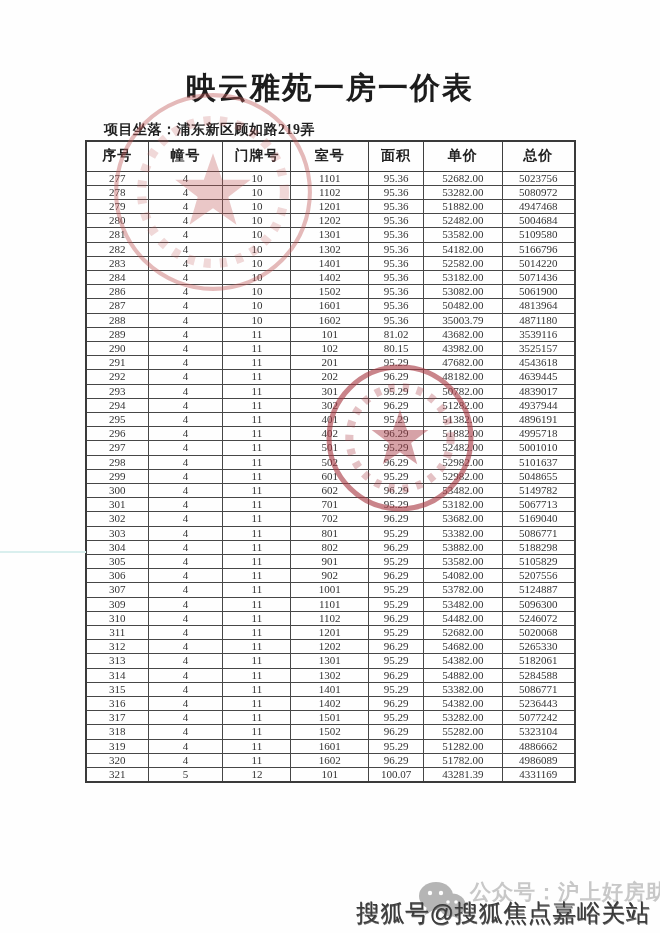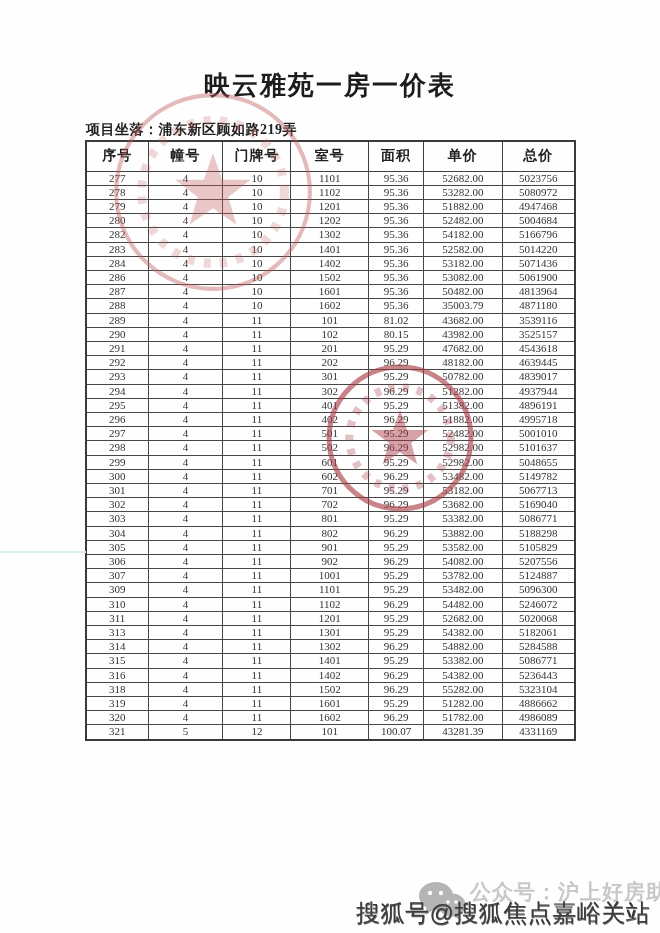--- a/index.html
+++ b/index.html
@@ -10,29 +10,29 @@
     position: relative;
     overflow: hidden;
     color: #2e2e2e;
   }
   .page { position: absolute; inset: 0; background: #fefefe; }
 
   .doc-title {
     position: absolute;
     top: 68px; left: 0; right: 0;
     text-align: center;
-    font-size: 26px;
+    font-size: 30px;
     font-weight: bold;
     letter-spacing: 2px;
     color: #1c1c1c;
   }
 
   .location-line {
     position: absolute;
-    top: 121px; left: 86px;
+    top: 121px; left: 104px;
     font-size: 14px;
     font-weight: bold;
     color: #1f1f1f;
     letter-spacing: 0.5px;
   }
 
   table.price-table {
     position: absolute;
     top: 140px; left: 85px;
     width: 491px;
@@ -155,20 +155,29 @@
         <tr>
           <td>280</td>
           <td>4</td>
           <td>10</td>
           <td>1202</td>
           <td>95.36</td>
           <td>52482.00</td>
           <td>5004684</td>
         </tr>
         <tr>
+          <td>281</td>
+          <td>4</td>
+          <td>10</td>
+          <td>1301</td>
+          <td>95.36</td>
+          <td>53582.00</td>
+          <td>5109580</td>
+        </tr>
+        <tr>
           <td>282</td>
           <td>4</td>
           <td>10</td>
           <td>1302</td>
           <td>95.36</td>
           <td>54182.00</td>
           <td>5166796</td>
         </tr>
         <tr>
           <td>283</td>
@@ -407,20 +416,29 @@
         <tr>
           <td>311</td>
           <td>4</td>
           <td>11</td>
           <td>1201</td>
           <td>95.29</td>
           <td>52682.00</td>
           <td>5020068</td>
         </tr>
         <tr>
+          <td>312</td>
+          <td>4</td>
+          <td>11</td>
+          <td>1202</td>
+          <td>96.29</td>
+          <td>54682.00</td>
+          <td>5265330</td>
+        </tr>
+        <tr>
           <td>313</td>
           <td>4</td>
           <td>11</td>
           <td>1301</td>
           <td>95.29</td>
           <td>54382.00</td>
           <td>5182061</td>
         </tr>
         <tr>
           <td>314</td>
@@ -441,20 +459,29 @@
           <td>5086771</td>
         </tr>
         <tr>
           <td>316</td>
           <td>4</td>
           <td>11</td>
           <td>1402</td>
           <td>96.29</td>
           <td>54382.00</td>
           <td>5236443</td>
+        </tr>
+        <tr>
+          <td>317</td>
+          <td>4</td>
+          <td>11</td>
+          <td>1501</td>
+          <td>95.29</td>
+          <td>53282.00</td>
+          <td>5077242</td>
         </tr>
         <tr>
           <td>318</td>
           <td>4</td>
           <td>11</td>
           <td>1502</td>
           <td>96.29</td>
           <td>55282.00</td>
           <td>5323104</td>
         </tr>

